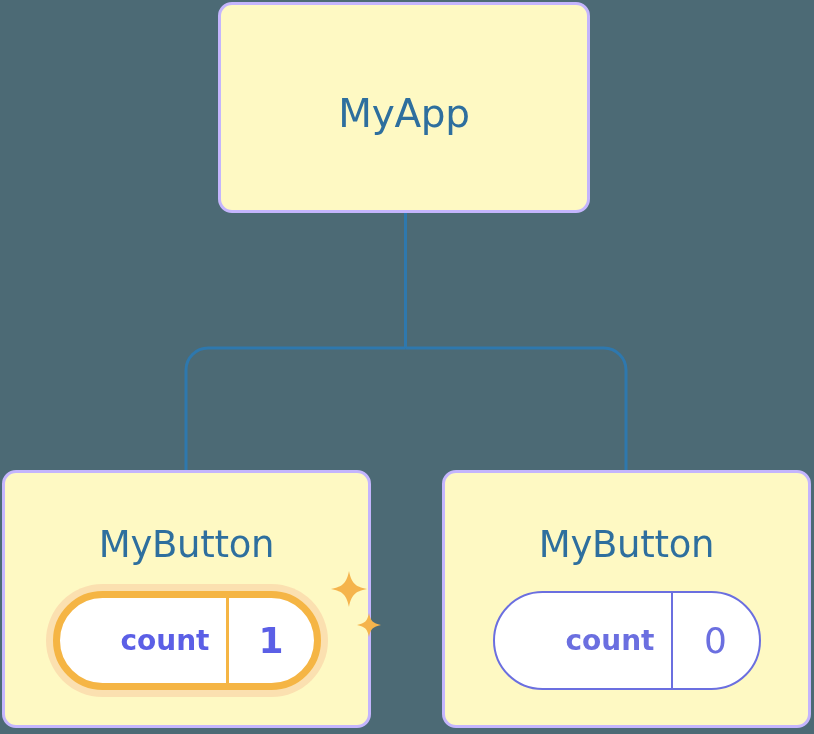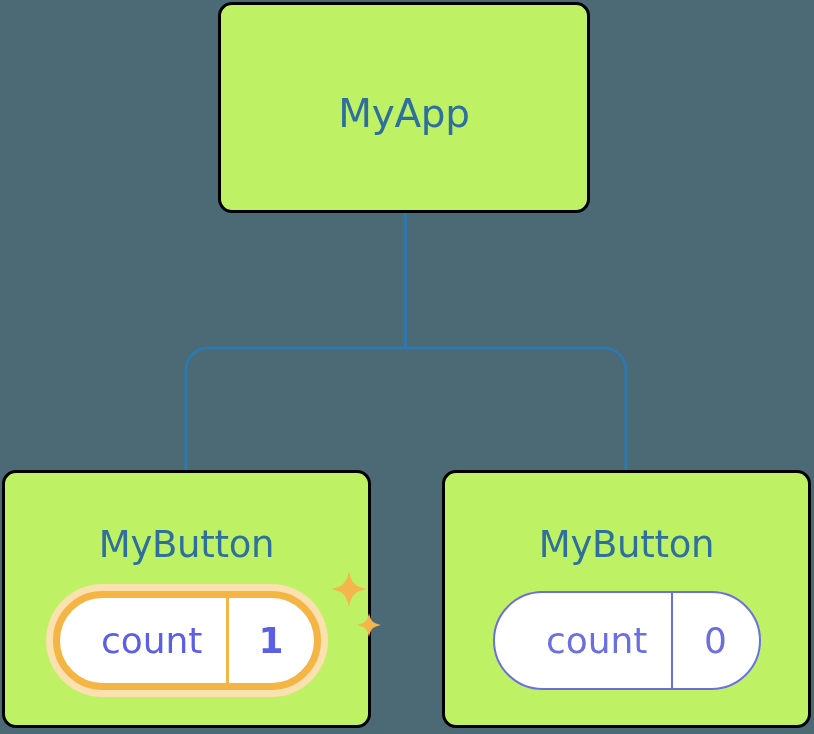--- a/index.html
+++ b/index.html
@@ -31,22 +31,22 @@
     top: 0;
     width: 814px;
     height: 734px;
     z-index: 1;
   }
 
   
   .node-card {
     position: absolute;
     z-index: 2;
-    background: #bef264;
-    border: 3px solid #000000;
+    background: #fef9c3;
+    border: 3px solid #c4b5fd;
     border-radius: 14px;
     box-sizing: border-box;
   }
 
   #node-myapp {
     left: 218px;
     top: 2px;
     width: 372px;
     height: 211px;
   }
@@ -121,24 +121,24 @@
     display: flex;
     align-items: center;
     justify-content: center;
     box-sizing: border-box;
     color: #6366e8;
     white-space: nowrap;
   }
 
   .pill-key {
     flex: 1 1 auto;
-    padding-right: 23px;
+    padding-right: 16px;
     justify-content: flex-end;
-    font-size: 36px;
-    font-weight: 400;
+    font-size: 28px;
+    font-weight: 700;
   }
 
   .pill-value {
     flex: 0 0 88px;
     font-size: 36px;
   }
 
   .state-pill.plain .pill-key,
   .state-pill.plain .pill-value {
     color: #6b6fe0;

